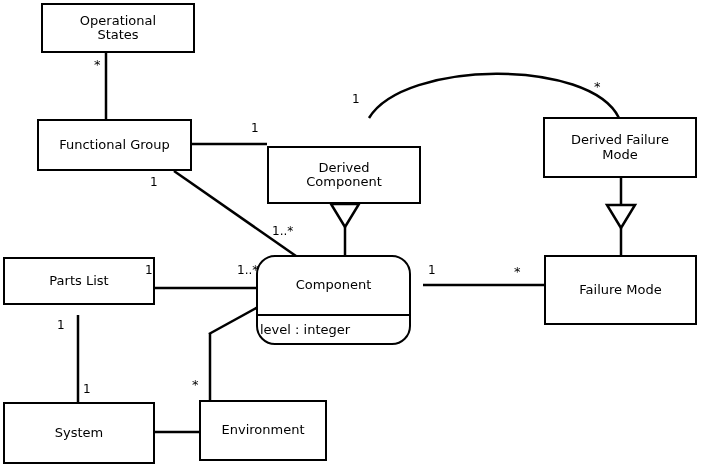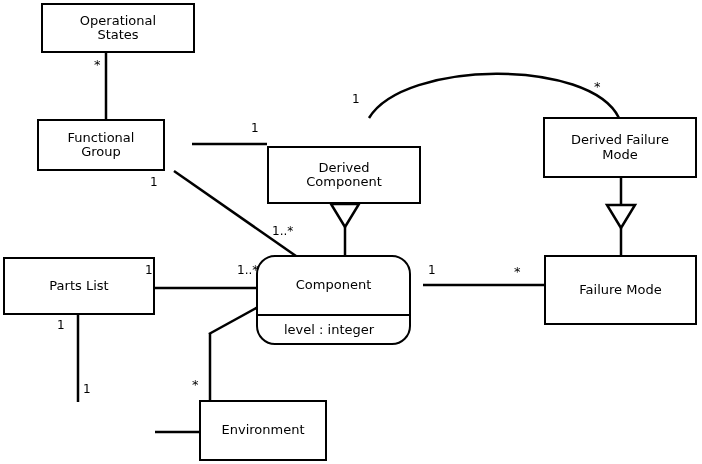--- a/index.html
+++ b/index.html
@@ -43,21 +43,21 @@
     padding: 0 20px;
     line-height: 1.1;
   }
   .class-attr-compartment {
     border-top: 2px solid #000000;
     display: flex;
     align-items: center;
     justify-content: flex-start;
     font-size: 13px;
     color: #000000;
-    padding: 0 26px;
+    padding: 0 2px;
     height: 29px;
     box-sizing: border-box;
   }
   .multiplicity {
     position: absolute;
     font-size: 12px;
     color: #000000;
     white-space: nowrap;
     z-index: 6;
     line-height: 1;
@@ -98,45 +98,48 @@
     <line x1="155" y1="432" x2="199" y2="432" stroke="#000000" stroke-width="2.5"></line>
 
     <line x1="210" y1="400" x2="210" y2="333" stroke="#000000" stroke-width="2.5"></line>
     <line x1="209" y1="334" x2="269" y2="301" stroke="#000000" stroke-width="2.5"></line>
   </svg>
 
   <div class="uml-class" style="left:41px; top:3px; width:154px; height:50px;">
     <div class="class-name-compartment">Operational States</div>
   </div>
 
-  <div class="uml-class" style="left:37px; top:119px; width:128px; height:52px;">
+  <div class="uml-class" style="left:37px; top:119px; width:155px; height:52px;">
     <div class="class-name-compartment">Functional Group</div>
   </div>
 
   <div class="uml-class" style="left:267px; top:118px; width:154px; height:58px;margin-top:28px;">
     <div class="class-name-compartment">Derived Component</div>
   </div>
 
   <div class="uml-class" style="left:543px; top:117px; width:154px; height:61px;">
     <div class="class-name-compartment">Derived Failure Mode</div>
   </div>
 
-  <div class="uml-class" style="left:3px; top:257px; width:152px; height:58px;">
+  <div class="uml-class" style="left:3px; top:257px; width:152px; height:48px;">
     <div class="class-name-compartment">Parts List</div>
   </div>
 
   <div class="uml-class" style="left:256px; top:255px; width:155px; height:90px;border-radius:19px;">
     <div class="class-name-compartment">Component</div>
     <div class="class-attr-compartment">level : integer</div>
   </div>
 
   <div class="uml-class" style="left:544px; top:255px; width:153px; height:70px;">
     <div class="class-name-compartment">Failure Mode</div>
   </div>
 
+  <div class="uml-class" style="left:3px; top:402px; width:152px; height:62px;">
+    <div class="class-name-compartment">System</div>
+  </div>
 
   <div class="uml-class" style="left:199px; top:400px; width:128px; height:61px;">
     <div class="class-name-compartment">Environment</div>
   </div>
 
   <div class="multiplicity mult-star" style="left:94px; top:58px;">*</div>
 
   <div class="multiplicity" style="left:251px; top:122px;">1</div>
 
   <div class="multiplicity" style="left:150px; top:176px;">1</div>

